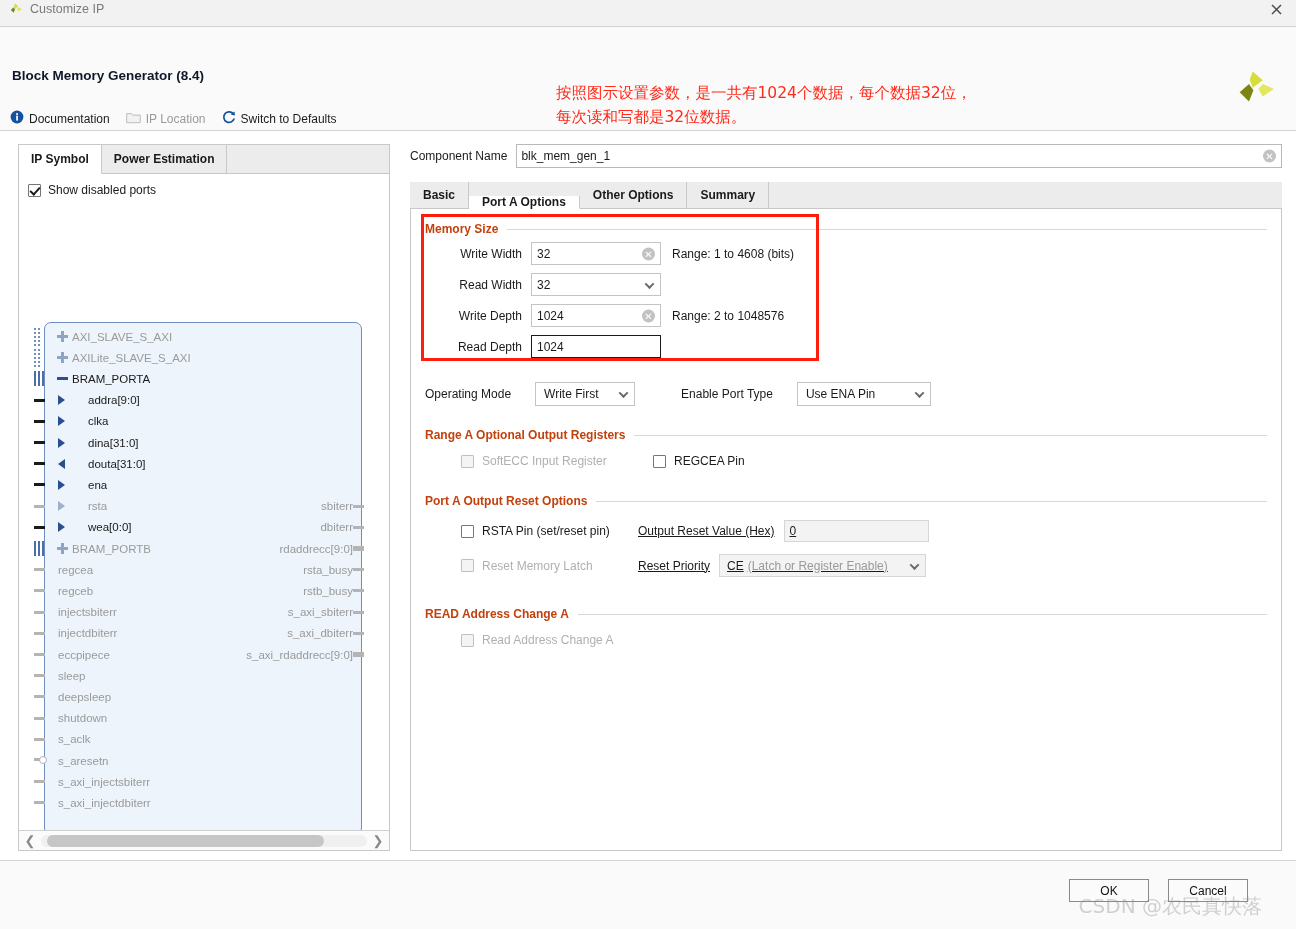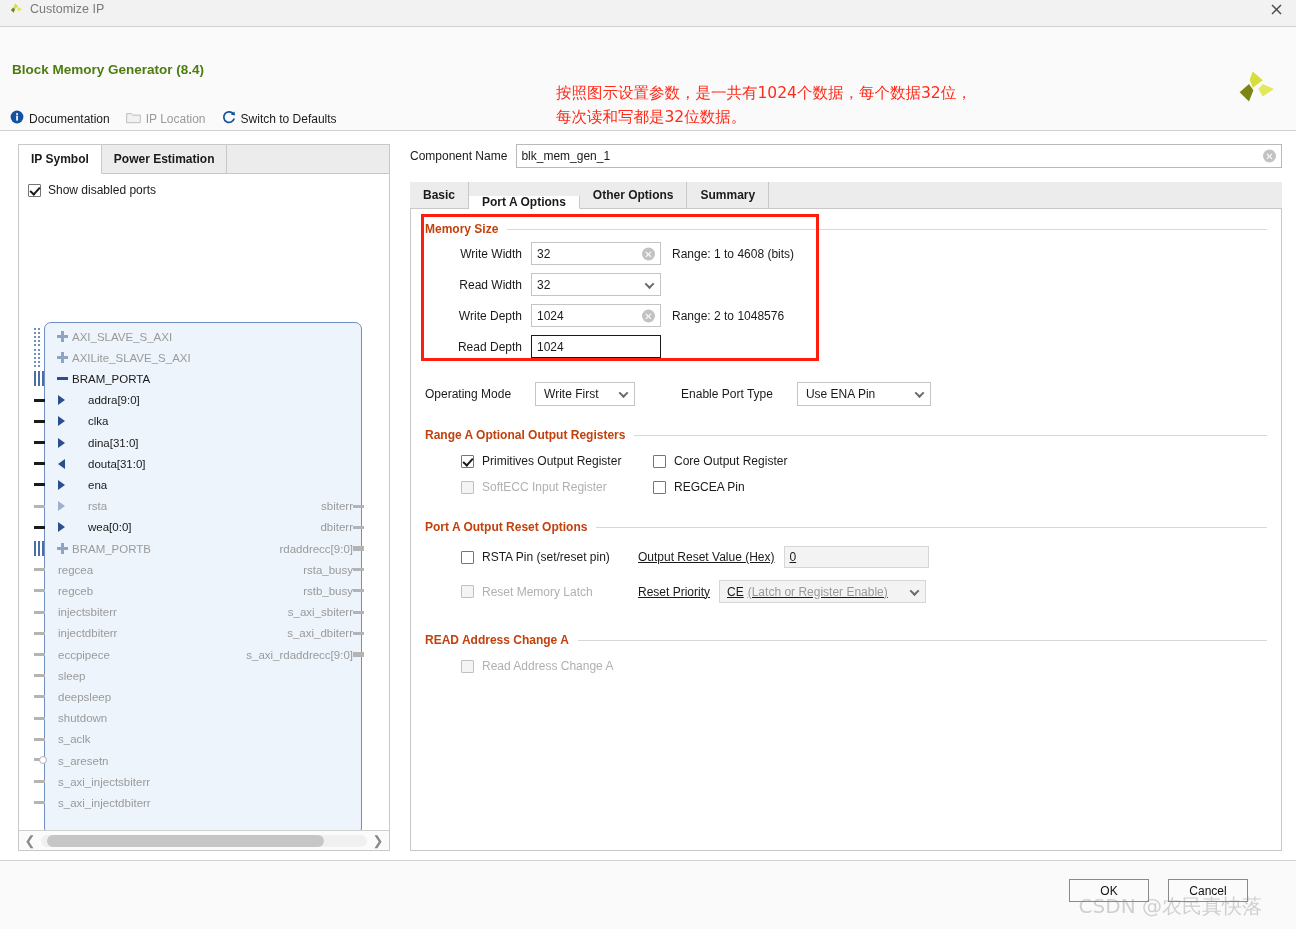--- a/index.html
+++ b/index.html
@@ -23,22 +23,22 @@
     color:#5a5a5a; font-size:14px; cursor:default;
   }
   .xlogo{ display:block; }
 
   
   .header{
     height:104px; background:#fafafa; border-bottom:1px solid #d2d2d2;
     position:relative; padding:0 14px;
   }
   .hdr-title{
-    position:absolute; left:12px; top:42px; transform:translateY(-50%);
-    font-size:13.5px; font-weight:bold; color:#4d7c0f;
+    position:absolute; left:12px; top:48px; transform:translateY(-50%);
+    font-size:13.5px; font-weight:bold; color:#0f172a;
   }
   .hdr-links{
     position:absolute; left:10px; top:103px; transform:translateY(-100%);
     display:flex; align-items:center; gap:16px; padding-bottom:3px;
   }
   .hdr-link{ display:flex; align-items:center; gap:5px; font-size:12px; color:#1b1b1b; }
   .hdr-link.disabled{ color:#9a9a9a; }
   .note{
     position:absolute; left:556px; top:54px;
     color:#ff2a18; font-size:15.5px; line-height:1.55;
@@ -588,30 +588,20 @@
           <span>Use ENA Pin</span>
           <span class="caret"></span>
         </div>
       </div>
 
       <div class="grp" style="margin-top:22px;">
         <div class="grp-h">
           <span>Range A Optional Output Registers</span>
         </div>
 
-        <div class="copt">
-          <div class="c1">
-            <span class="cb checked"></span>
-            <span>Primitives Output Register</span>
-          </div>
-          <div class="c2">
-            <span class="cb"></span>
-            <span>Core Output Register</span>
-          </div>
-        </div>
 
         <div class="copt">
           <div class="c1 dimtxt">
             <span class="cb dis"></span>
             <span>SoftECC Input Register</span>
           </div>
           <div class="c2">
             <span class="cb"></span>
             <span>REGCEA Pin</span>
           </div>

